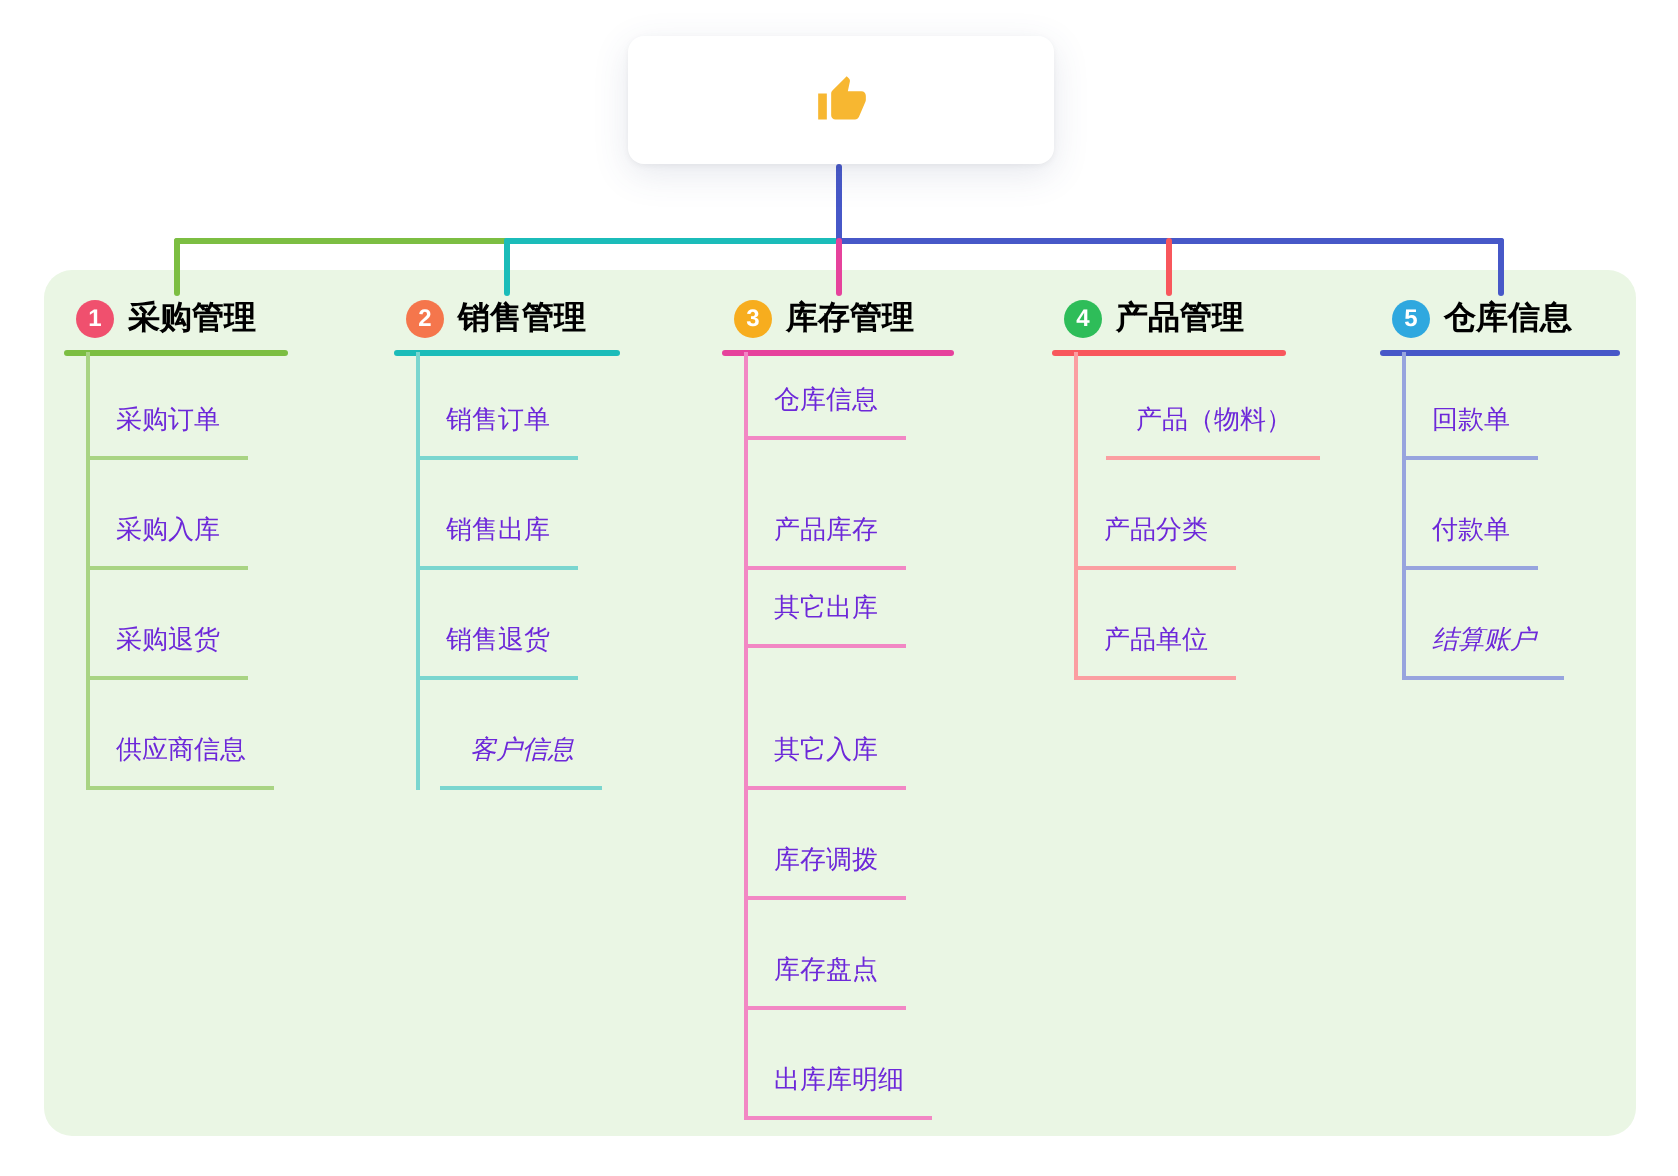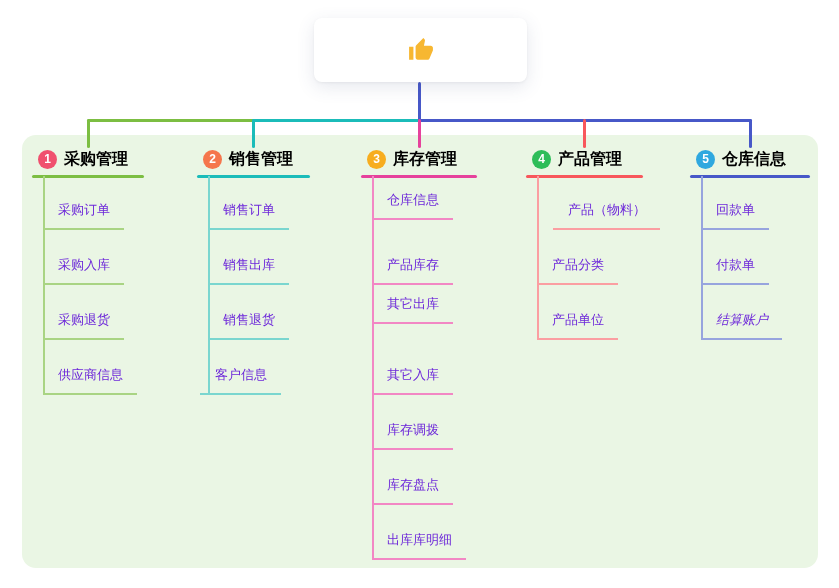--- a/index.html
+++ b/index.html
@@ -71,21 +71,21 @@
       <div class="branch-spine" style="left: 208px; top: 176px; height: 219px; background: rgb(122, 214, 207);"></div>
       <div class="child" style="left: 208px; top: 194px; border-bottom: 2px solid rgb(122, 214, 207);">
         <span>销售订单</span>
       </div>
       <div class="child" style="left: 208px; top: 249px; border-bottom: 2px solid rgb(122, 214, 207);">
         <span>销售出库</span>
       </div>
       <div class="child" style="left: 208px; top: 304px; border-bottom: 2px solid rgb(122, 214, 207);">
         <span>销售退货</span>
       </div>
-      <div class="child" style="left: 200px; top: 359px; border-bottom: 2px solid rgb(122, 214, 207);">
+      <div class="child" style="left: 220px; top: 359px; border-bottom: 2px solid rgb(122, 214, 207); font-style: italic;">
         <span>客户信息</span>
       </div>
       <div class="branch-label" style="left: 367px; top: 147px;">
         <span class="badge" style="background: rgb(247, 173, 30);">3</span>
         <span class="branch-title">库存管理</span>
       </div>
       <div class="branch-underline" style="left: 361px; top: 175px; width: 116px; background: rgb(230, 66, 156);"></div>
       <div class="branch-spine" style="left: 372px; top: 176px; height: 384px; background: rgb(242, 135, 196);"></div>
       <div class="child" style="left: 372px; top: 184px; border-bottom: 2px solid rgb(242, 135, 196); padding-left: 15px;">
         <span>仓库信息</span>

